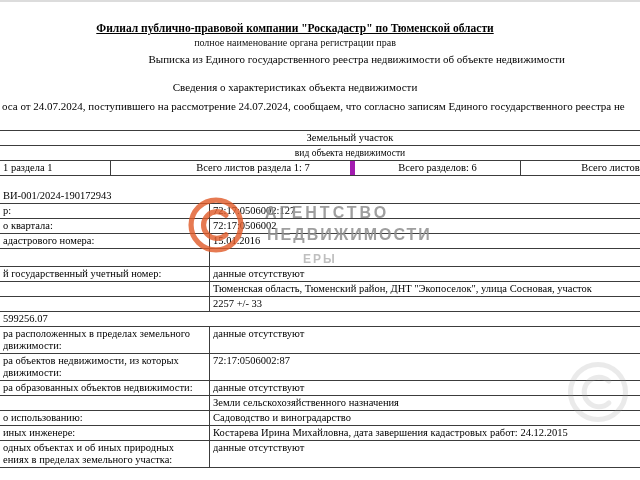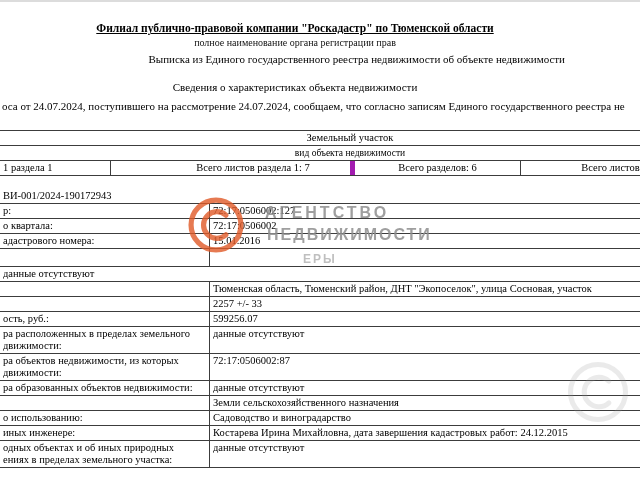--- a/index.html
+++ b/index.html
@@ -80,32 +80,32 @@
   </div>
   <div class="trow">
     <div class="cell lbl">адастрового номера:</div>
     <div class="cell val">15.01.2016</div>
   </div>
   <div class="trow h18">
     <div class="cell lbl"></div>
     <div class="cell val"></div>
   </div>
   <div class="trow">
+    <div class="cell lbl">й государственный учетный номер:</div>
     <div class="cell val">данные отсутствуют</div>
   </div>
   <div class="trow">
     <div class="cell lbl"></div>
     <div class="cell val">Тюменская область, Тюменский район, ДНТ "Экопоселок", улица Сосновая, участок</div>
   </div>
   <div class="trow">
     <div class="cell lbl"></div>
     <div class="cell val">2257 +/- 33</div>
   </div>
   <div class="trow">
-    <div class="cell lbl">ость, руб.:</div>
     <div class="cell val">599256.07</div>
   </div>
   <div class="trow">
     <div class="cell lbl">ра расположенных в пределах земельного
 движимости:</div>
     <div class="cell val">данные отсутствуют</div>
   </div>
   <div class="trow">
     <div class="cell lbl">ра объектов недвижимости, из которых
 движимости:</div>

